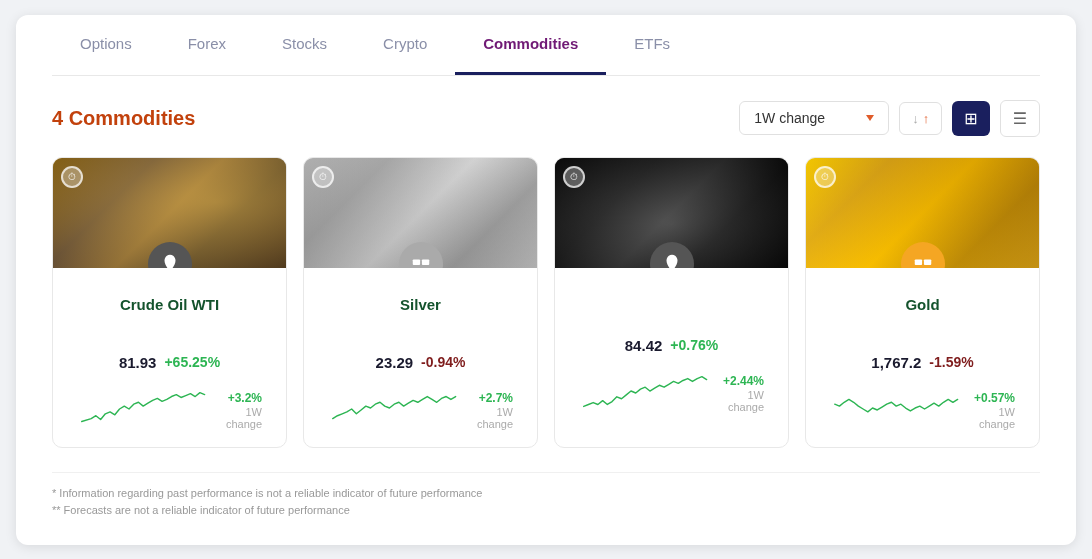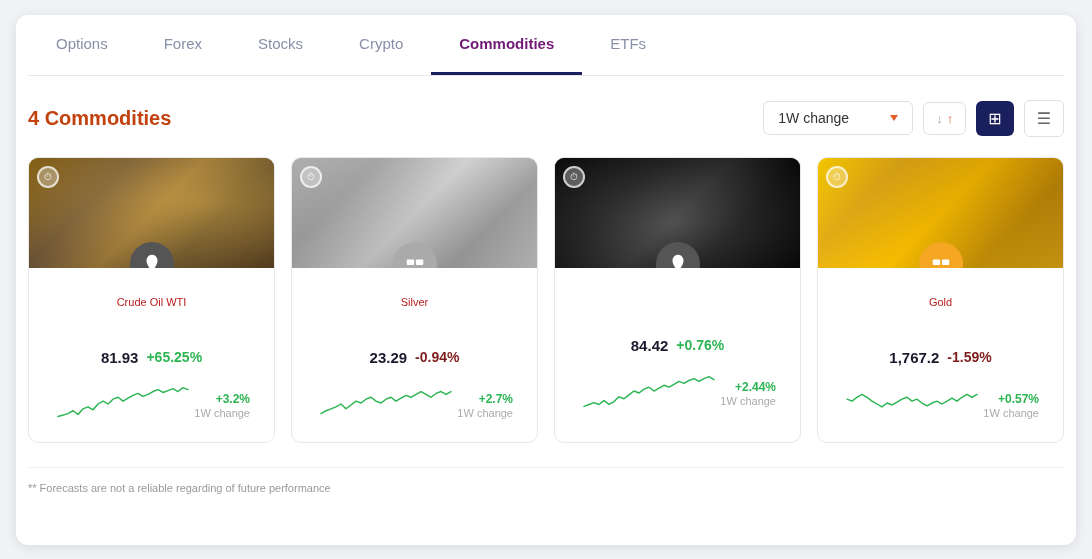--- a/index.html
+++ b/index.html
@@ -11,21 +11,21 @@
       align-items: center;
       min-height: 100vh;
     }
     .app-container {
       background: #fff;
       border-radius: 12px;
       width: 1060px;
       min-height: 530px;
       box-shadow: 0 2px 12px rgba(0,0,0,0.1);
       overflow: hidden;
-      padding: 0 12px 20px;
+      padding: 0 36px 20px;
     }
     
     .nav-tabs {
       display: flex;
       gap: 0;
       border-bottom: 1px solid #e8e8e8;
       margin-bottom: 24px;
     }
     .nav-tab {
       padding: 20px 28px;
@@ -195,23 +195,23 @@
       font-size: 18px;
     }
     .icon-oil { background: #555; color: #fff; }
     .icon-silver { background: #aaa; color: #fff; }
     .icon-gold { background: #f5a623; color: #fff; }
     .card-body {
       padding: 28px 16px 14px;
       text-align: center;
     }
     .card-name {
-      font-size: 11px;
-      font-weight: 400;
-      color: #b91c1c;
+      font-size: 15px;
+      font-weight: 700;
+      color: #14532d;
       margin-bottom: 6px;
     }
     .card-price-row {
       display: flex;
       align-items: center;
       justify-content: center;
       gap: 8px;
       margin-bottom: 14px;
       margin-top: 41px;
     }
@@ -399,16 +399,17 @@
           <div class="weekly-change">
             <span class="change-positive pct">+0.57%</span>
             <span class="label">1W change</span>
           </div>
         </div>
       </div>
     </div>
     </div>
 
   <div class="footer-notes">
-    <p>** Forecasts are not a reliable regarding of future performance</p>
+    <p>* Information regarding past performance is not a reliable indicator of future performance</p>
+    <p>** Forecasts are not a reliable indicator of future performance</p>
   </div>
 
 </div>
 
 </body></html>

